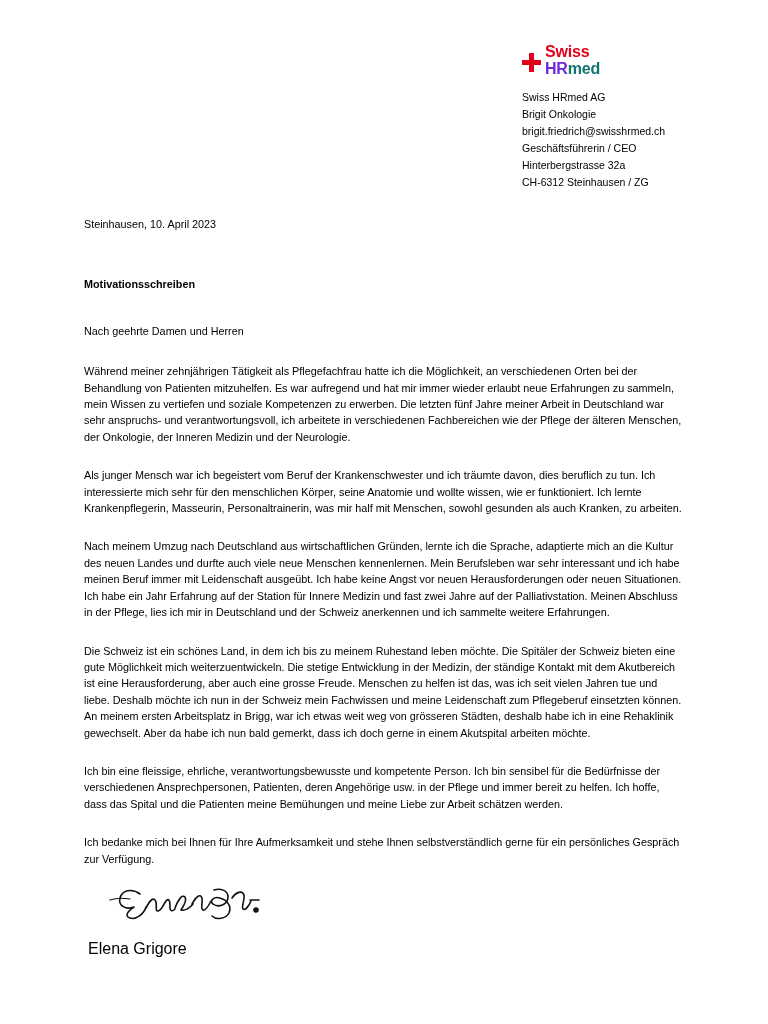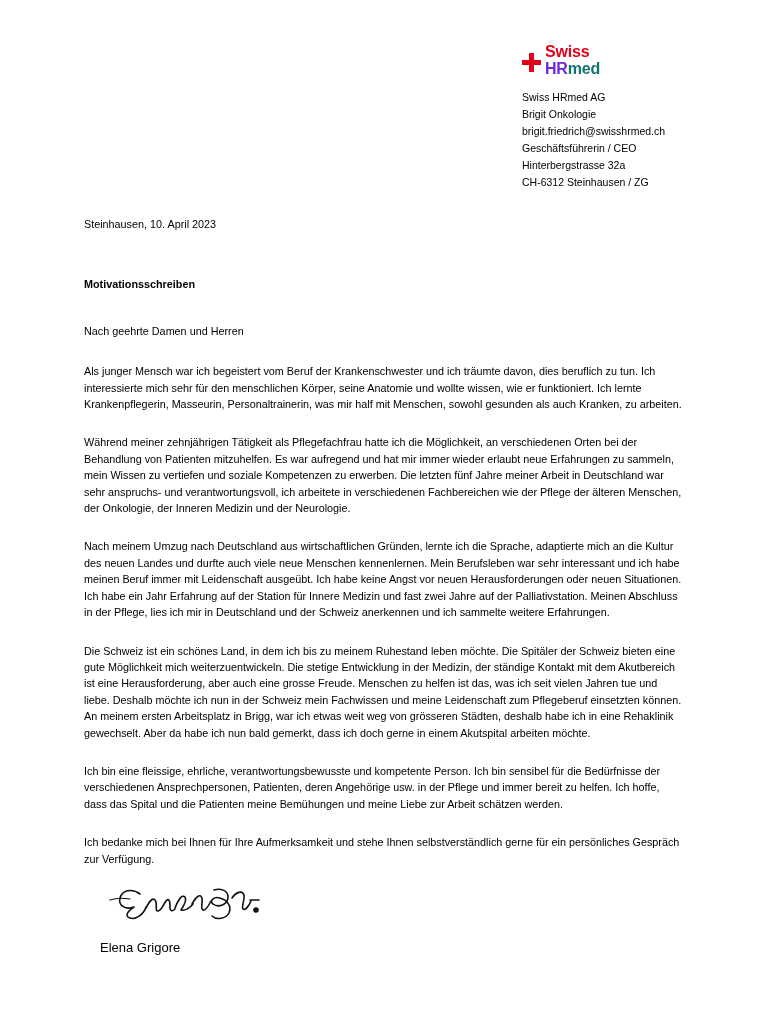--- a/index.html
+++ b/index.html
@@ -122,23 +122,23 @@
     position: absolute;
     left: 84px;
     top: 880px;
     width: 400px;
   }
   .signature-svg {
     display: block;
     margin-left: -18px;
   }
   .signature-name {
-    font-size: 13px;
+    font-size: 16px;
     margin-top: 16px;
-    margin-left: 16px;
+    margin-left: 4px;
   }
 </style>
 </head>
 <body>
 
 <div class="page">
 
   <div class="letterhead">
     <div class="logo">
       <span class="logo-cross"></span>
@@ -155,23 +155,23 @@
       <div>Hinterbergstrasse 32a</div>
       <div>CH-6312 Steinhausen / ZG</div>
     </div>
   </div>
 
   <div class="content">
     <div class="place-date">Steinhausen, 10. April 2023</div>
     <div class="subject">Motivationsschreiben</div>
     <div class="salutation">Nach geehrte Damen und Herren</div>
 
-    <p class="para">Als junger Mensch war ich begeistert vom Beruf der Krankenschwester und ich träumte davon, dies beruflich zu tun. Ich interessierte mich sehr für den menschlichen Körper, seine Anatomie und wollte wissen, wie er funktioniert. Ich lernte Krankenpflegerin, Masseurin, Personaltrainerin, was mir half mit Menschen, sowohl gesunden als auch Kranken, zu arbeiten.</p>
     <p class="para">Während meiner zehnjährigen Tätigkeit als Pflegefachfrau hatte ich die Möglichkeit, an verschiedenen Orten bei der Behandlung von Patienten mitzuhelfen. Es war aufregend und hat mir immer wieder erlaubt neue Erfahrungen zu sammeln, mein Wissen zu vertiefen und soziale Kompetenzen zu erwerben.
 Die letzten fünf Jahre meiner Arbeit in Deutschland war sehr anspruchs- und verantwortungsvoll, ich arbeitete in verschiedenen Fachbereichen wie der Pflege der älteren Menschen, der Onkologie, der Inneren Medizin und der Neurologie.</p>
+    <p class="para">Als junger Mensch war ich begeistert vom Beruf der Krankenschwester und ich träumte davon, dies beruflich zu tun. Ich interessierte mich sehr für den menschlichen Körper, seine Anatomie und wollte wissen, wie er funktioniert. Ich lernte Krankenpflegerin, Masseurin, Personaltrainerin, was mir half mit Menschen, sowohl gesunden als auch Kranken, zu arbeiten.</p>
     <p class="para">Nach meinem Umzug nach Deutschland aus wirtschaftlichen Gründen, lernte ich die Sprache, adaptierte mich an die Kultur des neuen Landes und durfte auch viele neue Menschen kennenlernen.
 Mein Berufsleben war sehr interessant und ich habe meinen Beruf immer mit Leidenschaft ausgeübt. Ich habe keine Angst vor neuen Herausforderungen oder neuen Situationen. Ich habe ein Jahr Erfahrung auf der Station für Innere Medizin und fast zwei Jahre auf der Palliativstation. Meinen Abschluss in der Pflege, lies ich mir in Deutschland und der Schweiz anerkennen und ich sammelte weitere Erfahrungen.</p>
     <p class="para">Die Schweiz ist ein schönes Land, in dem ich bis zu meinem Ruhestand leben möchte. Die Spitäler der Schweiz bieten eine gute Möglichkeit mich weiterzuentwickeln. Die stetige Entwicklung in der Medizin, der ständige Kontakt mit dem Akutbereich ist eine Herausforderung, aber auch eine grosse Freude. Menschen zu helfen ist das, was ich seit vielen Jahren tue und liebe. Deshalb möchte ich nun in der Schweiz mein Fachwissen und meine Leidenschaft zum Pflegeberuf einsetzten können.
 An meinem ersten Arbeitsplatz in Brigg, war ich etwas weit weg von grösseren Städten, deshalb habe ich in eine Rehaklinik gewechselt. Aber da habe ich nun bald gemerkt, dass ich doch gerne in einem Akutspital arbeiten möchte.</p>
     <p class="para">Ich bin eine fleissige, ehrliche, verantwortungsbewusste und kompetente Person. Ich bin sensibel für die Bedürfnisse der verschiedenen Ansprechpersonen, Patienten, deren Angehörige usw. in der Pflege und immer bereit zu helfen. Ich hoffe, dass das Spital und die Patienten meine Bemühungen und meine Liebe zur Arbeit schätzen werden.</p>
     <p class="para">Ich bedanke mich bei Ihnen für Ihre Aufmerksamkeit und stehe Ihnen selbstverständlich gerne für ein persönliches Gespräch zur Verfügung.</p>
 
   </div>
 
   <div class="signature-area">

